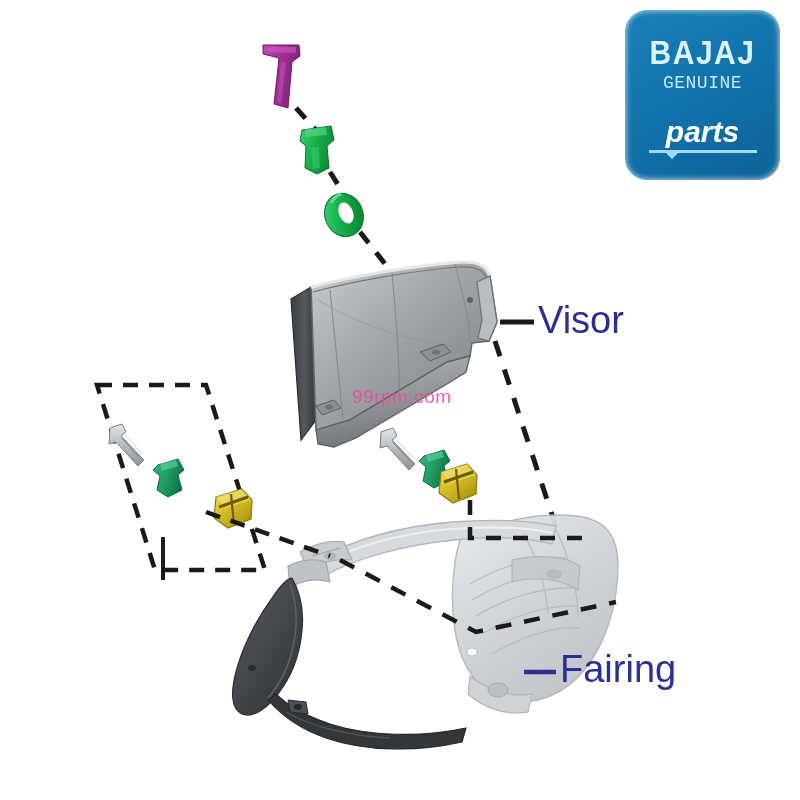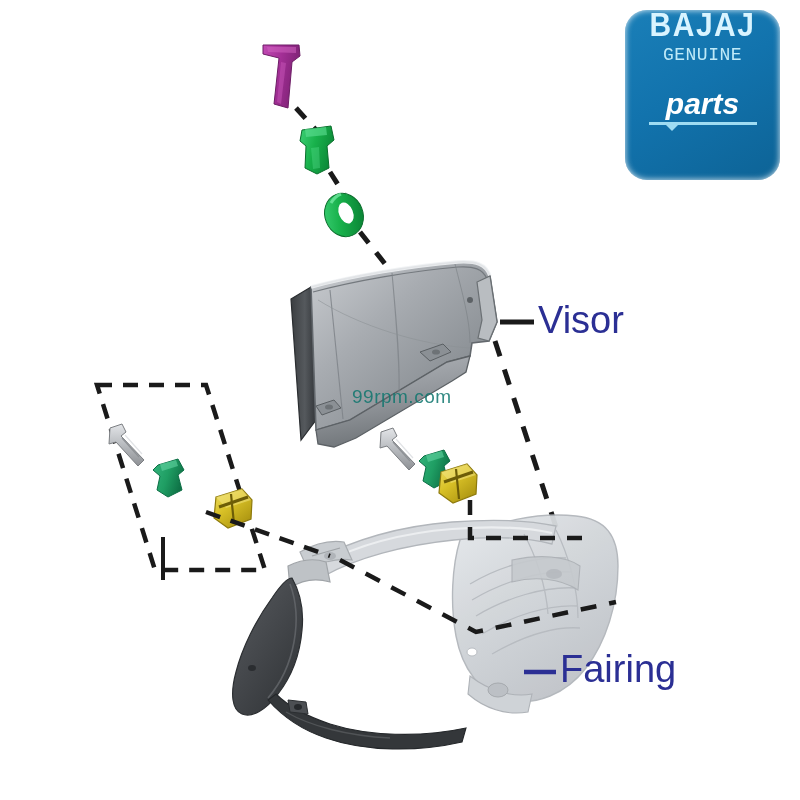--- a/index.html
+++ b/index.html
@@ -28,20 +28,21 @@
     left: 625px;
     top: 10px;
     width: 155px;
     height: 170px;
     border-radius: 22px;
     background: linear-gradient(150deg, #1a7fb8 0%, #1273ad 45%, #0d6396 100%);
     box-shadow: 0 0 6px rgba(255,255,255,0.9) inset;
     display: flex;
     flex-direction: column;
     align-items: center;
+    justify-content: center;
   }
   .brand-bajaj {
     color: #d9f4ff;
     font-size: 30px;
     font-weight: bold;
     letter-spacing: 1.5px;
     line-height: 1;
     font-family: "Liberation Sans", sans-serif;
     transform: scaleY(1.12);
     margin-bottom: 6px;
@@ -90,21 +91,21 @@
     line-height: 1;
   }
   #label-visor   { left: 538px; top: 301px; }
   #label-fairing { left: 560px; top: 650px; }
   #label-fasteners { left: 48px; top: 568px; }
   .watermark {
     position: absolute;
     left: 352px;
     top: 386px;
     font-size: 19px;
-    color: #0f766e;
+    color: #ec4899;
     font-family: "Liberation Sans", sans-serif;
     letter-spacing: 0.5px;
     opacity: 0.85;
     white-space: nowrap;
   }
 </style>
 </head>
 <body>
 
 <div id="stage">

